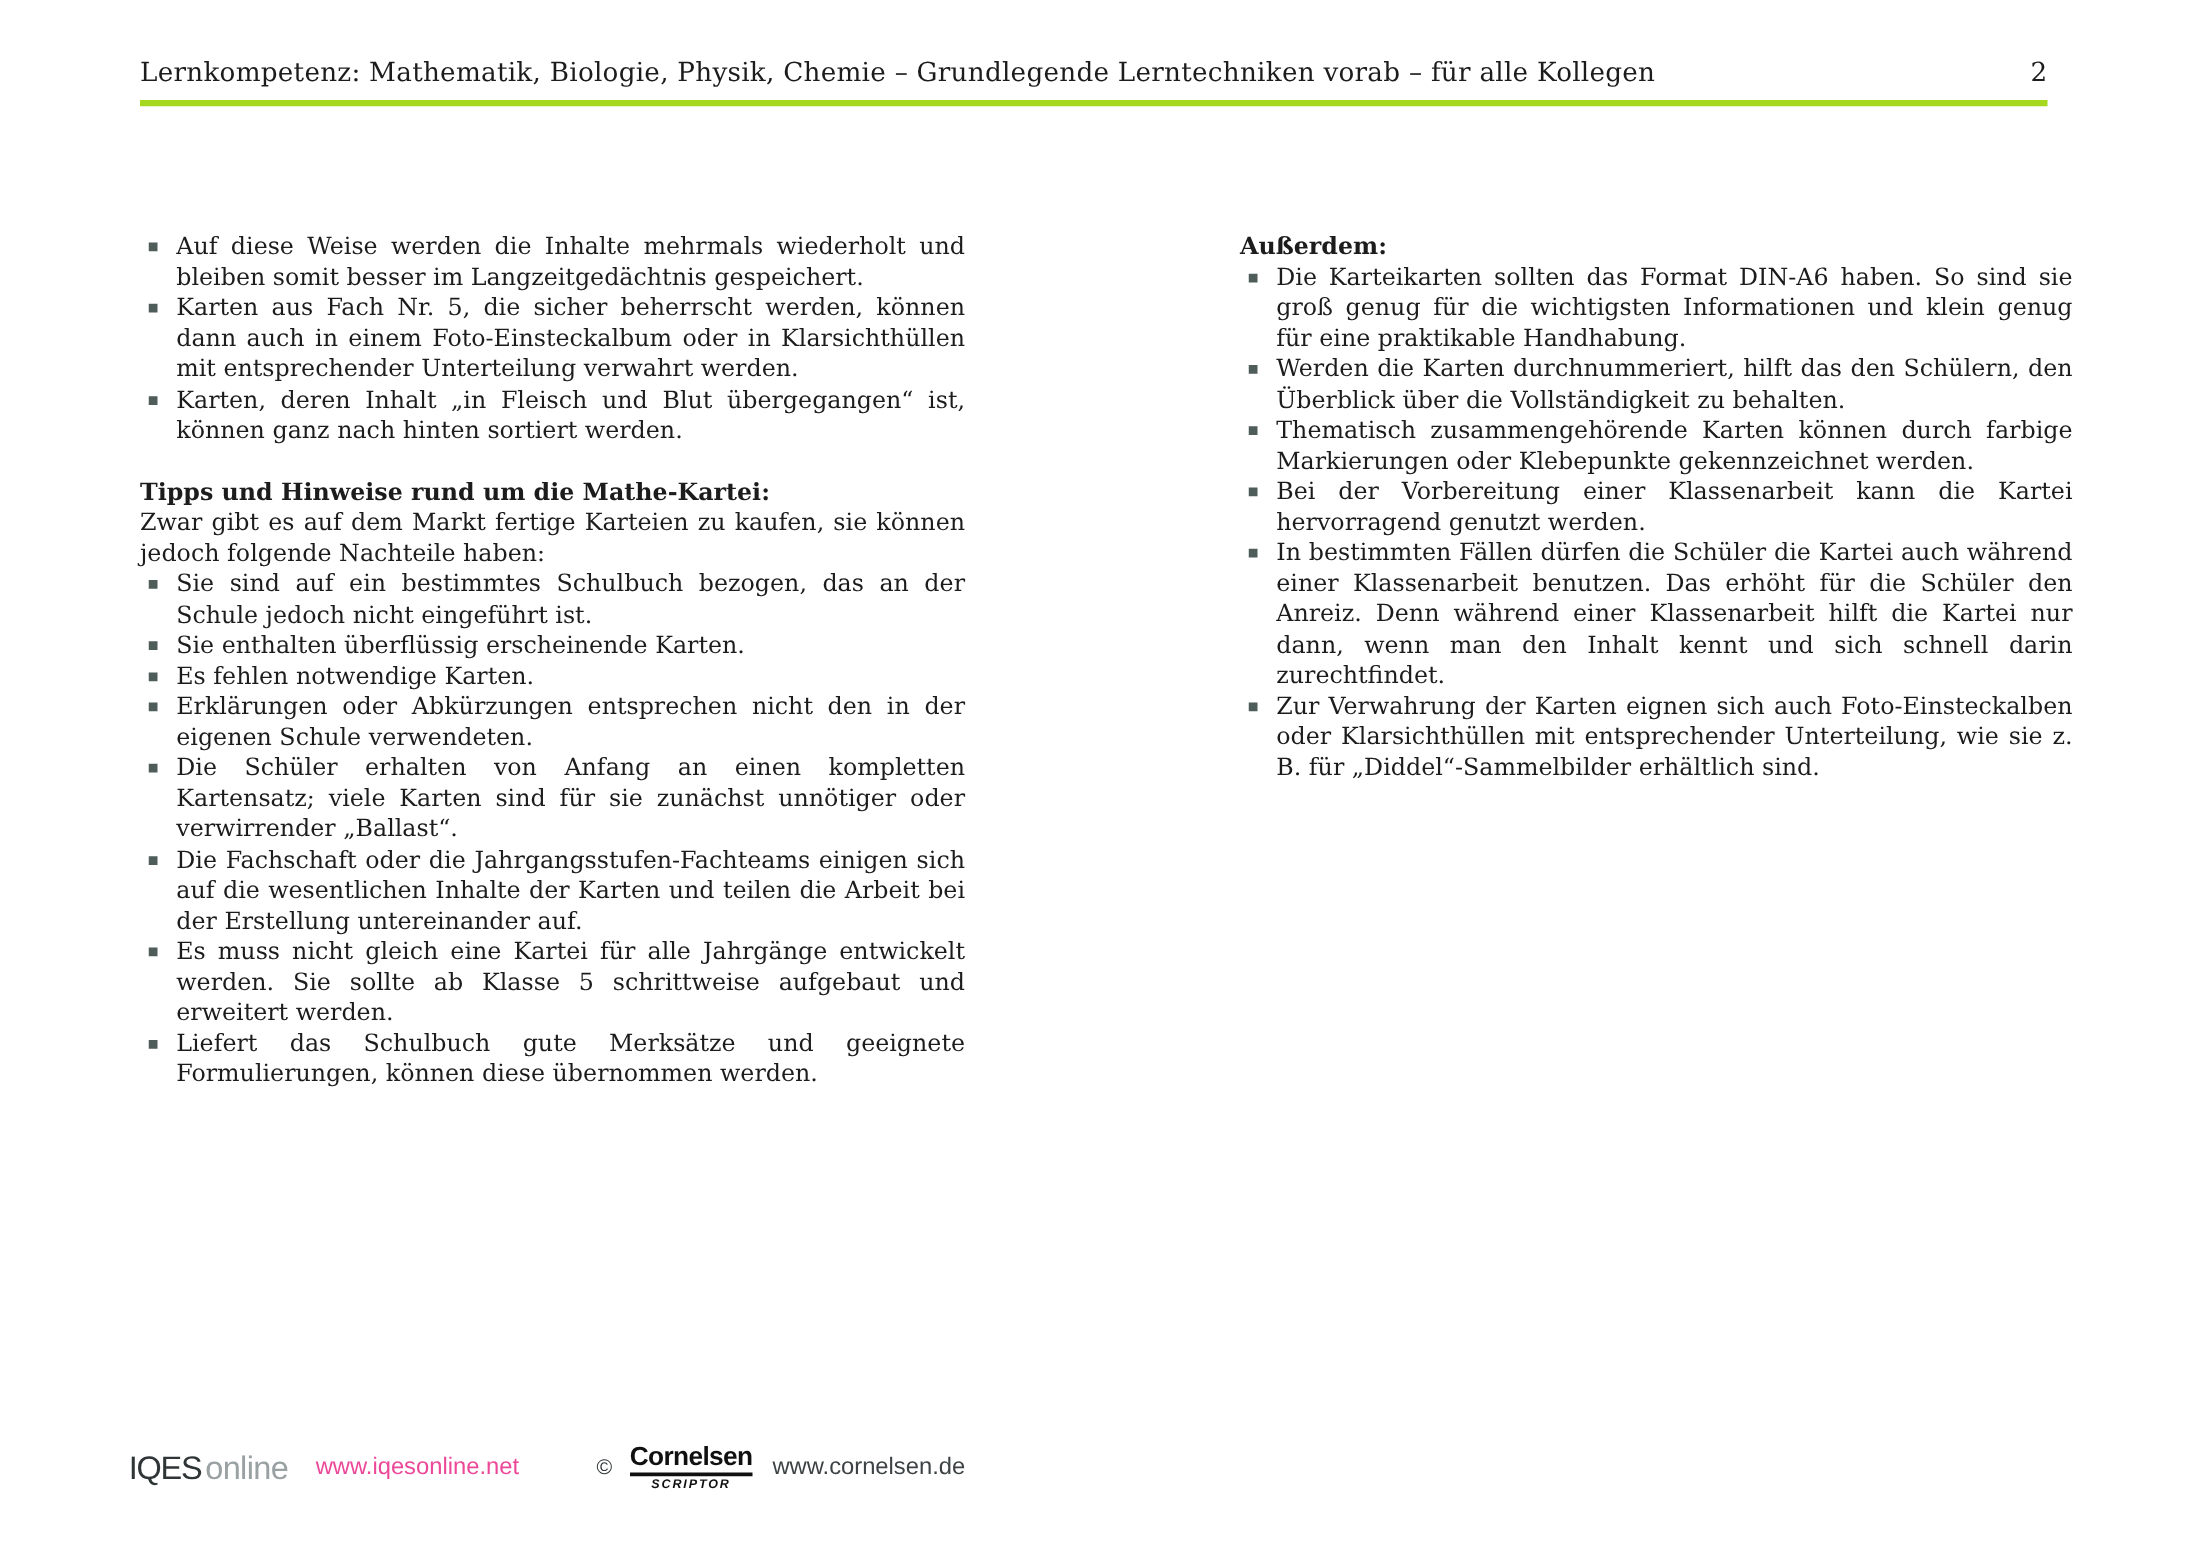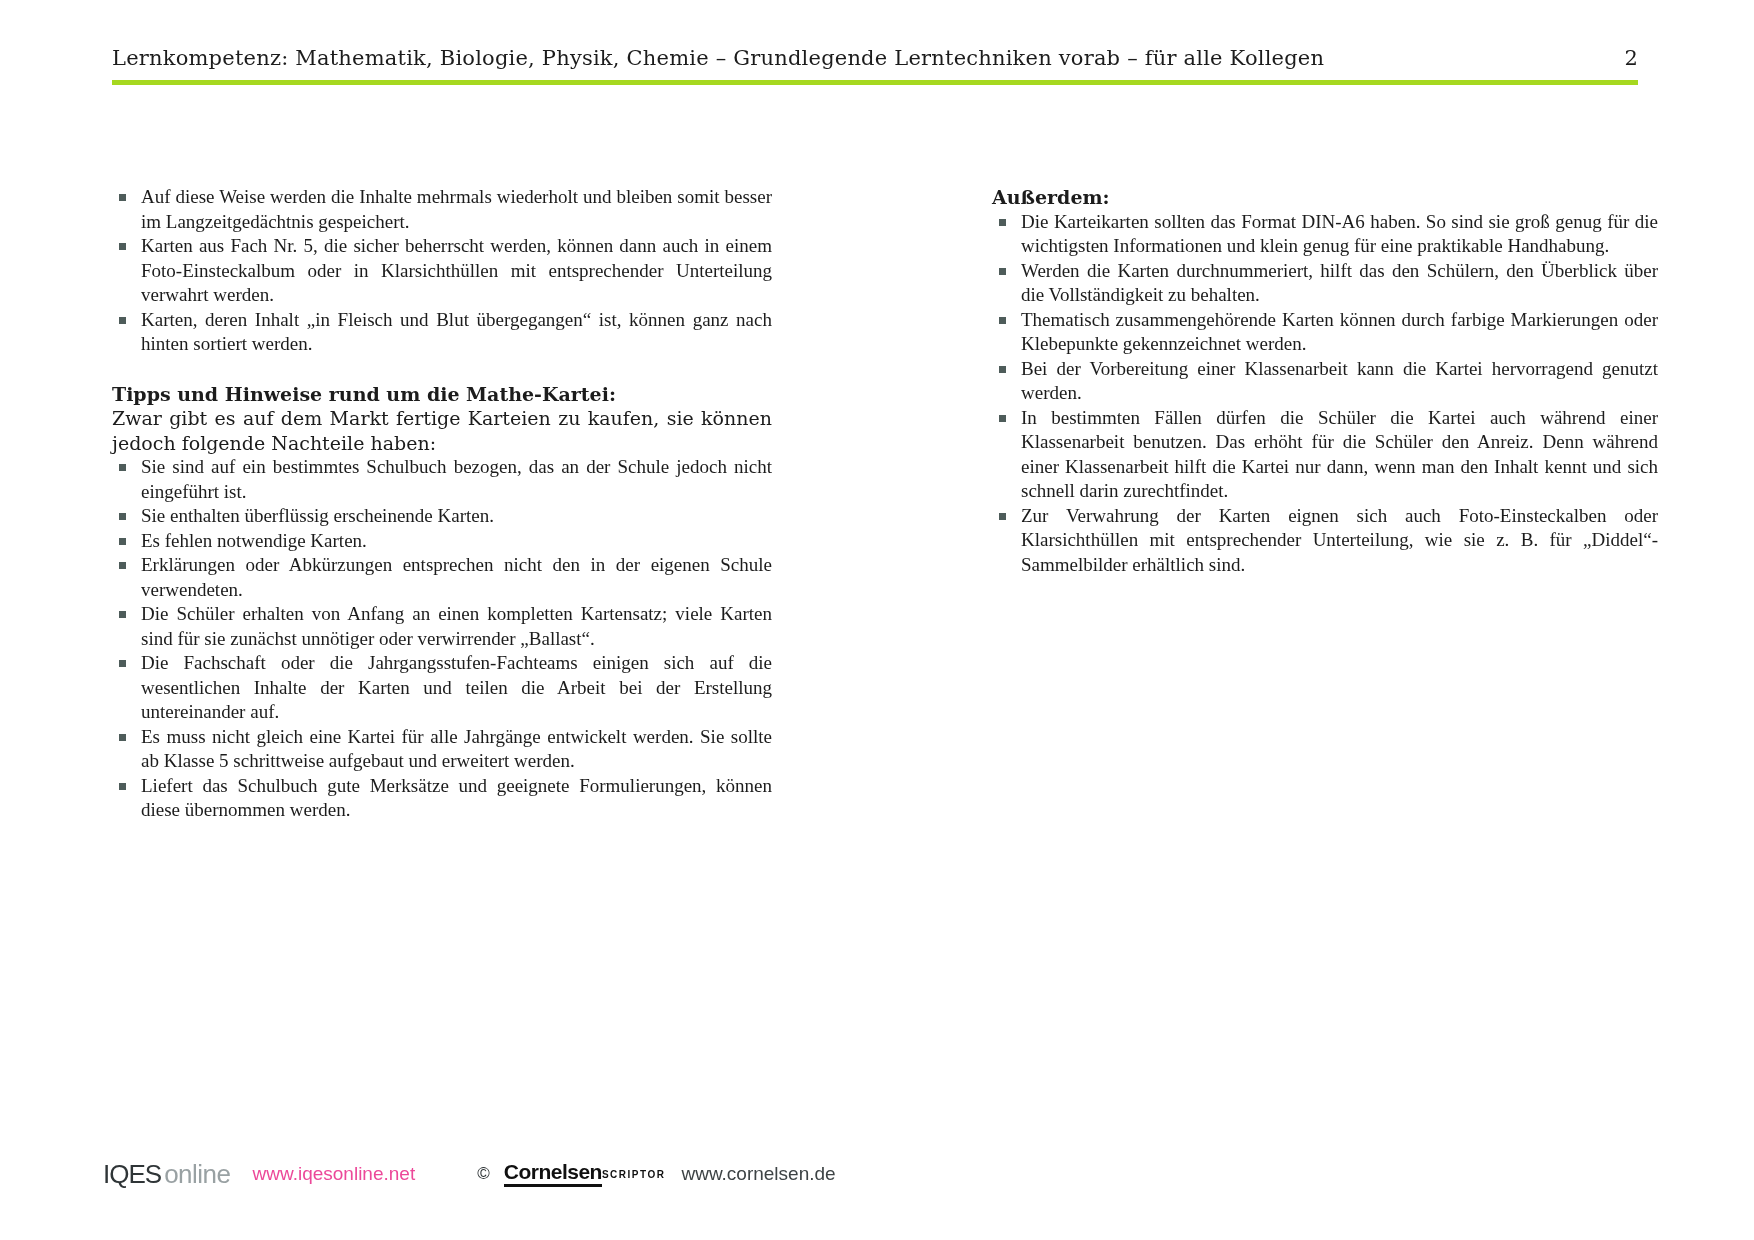--- a/index.html
+++ b/index.html
@@ -30,46 +30,46 @@
     text-align:justify;
   }
   .col-left  { left:112px; width:660px; }
   .col-right { left:992px; width:666px; }
 
   .block { margin:0; }
   .block-heading { font-weight:bold; }
   .block + .block-heading,
   .block-bullets + .block-paragraph { margin-top:25px; }
 
-  ul.block-bullets { list-style:none; margin:0; padding:0;font-family:Liberation Serif, serif; }
+  ul.block-bullets { list-style:none; margin:0; padding:0; }
   ul.block-bullets li { position:relative; padding-left:29px; }
   .bullet-square {
     position:absolute; left:7px; top:9px;
     width:7px; height:7px; background:#4e5c5a;
   }
 
   
   .footer {
     position:absolute; left:103px; top:1154px; height:40px;
     display:flex; align-items:center;
     font-family:"Liberation Sans", sans-serif;
     color:#43494b;
   }
   .iqes-logo { display:flex; align-items:baseline; white-space:nowrap; }
   .iqes-part1 { font-size:26px; font-weight:normal; letter-spacing:-1px; color:#2f3537; }
   .iqes-part2 { font-size:26px; font-weight:normal; letter-spacing:-0.5px; color:#99a1a3; margin-left:3px; }
   .iqes-url   { font-size:19px; margin-left:22px; color:#ec4899; }
   .copyright  { font-size:17px; margin-left:62px; color:#2f3537; }
-  .cornelsen-logo { display:inline-flex; flex-direction:row; align-items:center; margin-left:14px; }
+  .cornelsen-logo { display:inline-flex; flex-direction:column; align-items:center; margin-left:14px; }
   .cornelsen-name {
     font-size:21px; font-weight:bold; letter-spacing:-0.5px; color:#101010;
     line-height:1; padding-bottom:2px; border-bottom:3px solid #101010;
   }
   .cornelsen-sub {
-    font-size:10px; font-weight:bold; 
+    font-size:10px; font-weight:bold; font-style:italic;
     letter-spacing:1.5px; color:#101010; margin-top:1px;
   }
   .cornelsen-url { font-size:19px; margin-left:16px; color:#3d4345; }
 </style>
 </head>
 <body>
 
 <div class="page">
 
   <div class="header-row">

